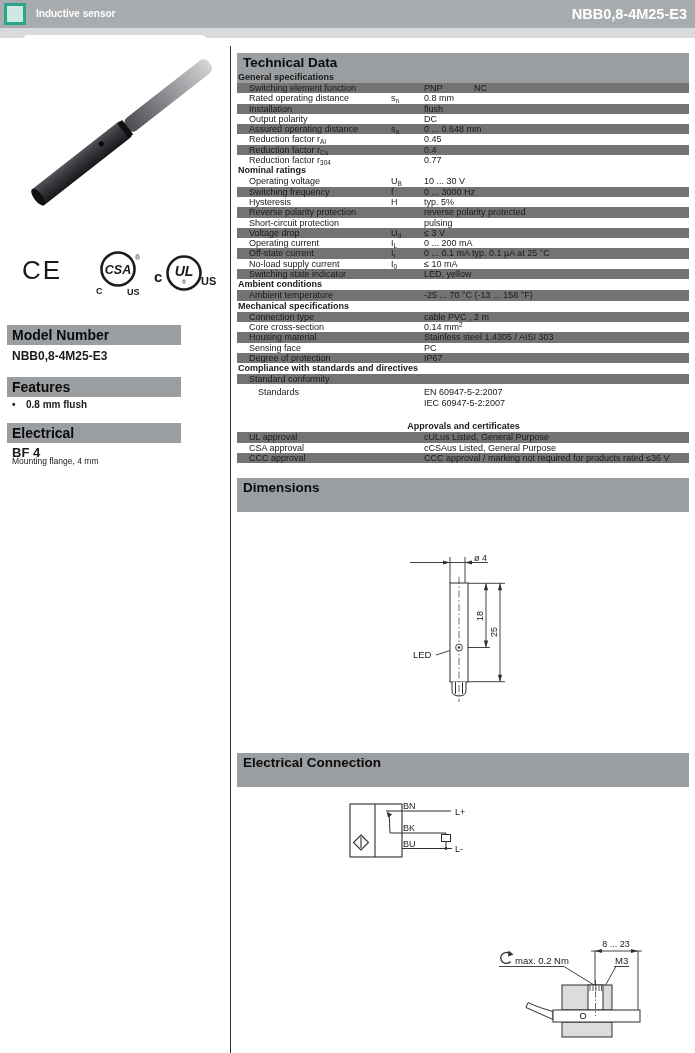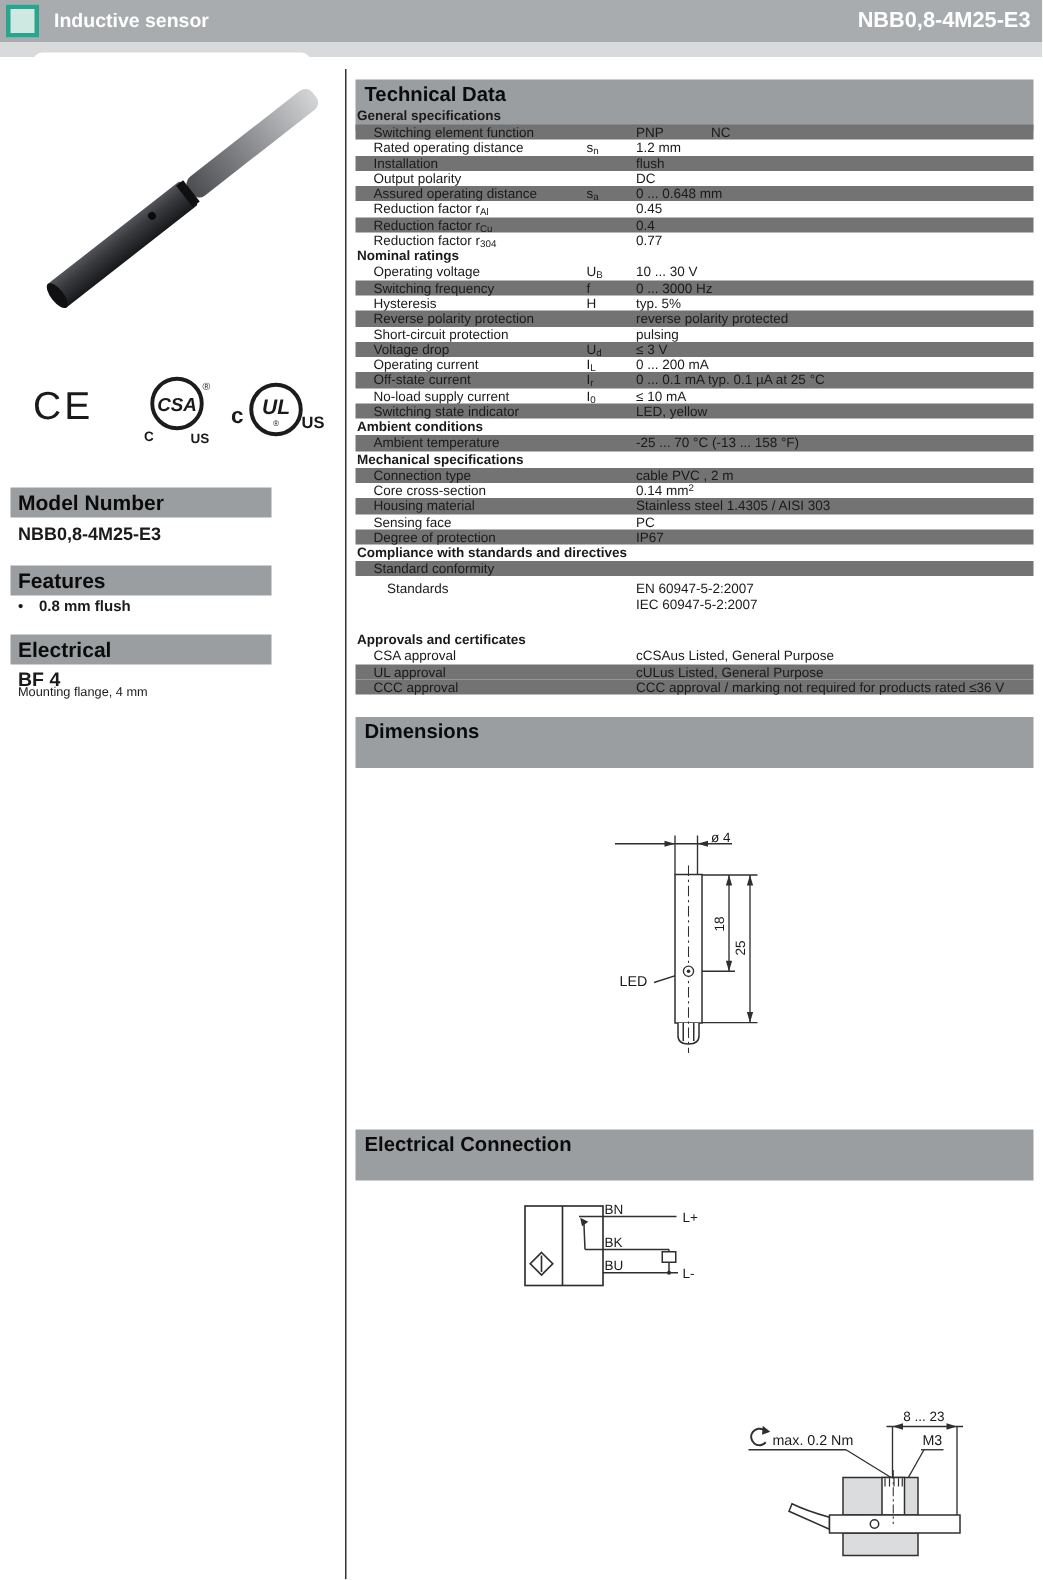--- a/index.html
+++ b/index.html
@@ -1,41 +1,41 @@
 <!DOCTYPE html>
 <html><head>
 <meta charset="utf-8">
 <style>
   html,body{margin:0;padding:0;background:#fff;}
   .page{position:relative;width:695px;height:1053px;background:#ffffff;overflow:hidden;
         font-family:"Liberation Sans",sans-serif;color:#1a1a1a;}
   
   .hdr{position:absolute;left:0;top:0;width:695px;height:28px;background:#a9acae;}
   .logo{position:absolute;left:4px;top:3px;width:16px;height:16px;background:#cde9e1;border:3px solid #2ba48e;}
-  .hdr-title{position:absolute;left:36px;top:0;height:28px;line-height:28px;font-size:13px;font-weight:bold;color:#fff;}
+  .hdr-title{position:absolute;left:36px;top:0;height:28px;line-height:28px;font-size:10px;font-weight:bold;color:#fff;}
   .hdr-model{position:absolute;right:8px;top:0;height:28px;line-height:28px;font-size:14.5px;font-weight:bold;color:#fff;}
   .band{position:absolute;left:0;top:28px;width:695px;height:10px;background:#d8dadc;}
   .tab{position:absolute;left:22px;top:35px;width:185px;height:14px;background:#fff;border-radius:6px 6px 0 0;}
   .vdiv{position:absolute;left:230px;top:46px;width:1px;height:1007px;background:#333;}
   
   .photo{position:absolute;left:8px;top:42px;width:214px;height:210px;}
   .mark{position:absolute;}
   .lbar{position:absolute;left:7px;width:174px;height:20px;background:#9b9ea1;color:#0b0b0b;
         font-size:14px;font-weight:bold;line-height:20px;padding-left:5px;box-sizing:border-box;}
   .model-val{position:absolute;left:12px;top:349px;font-size:12px;font-weight:bold;}
   .feature{position:absolute;left:12px;top:399px;font-size:10px;font-weight:bold;}
   .feature .blt{display:inline-block;width:14px;}
   .acc-name{position:absolute;left:12px;top:445px;font-size:13px;font-weight:bold;}
   .acc-desc{position:absolute;left:12px;top:456px;font-size:8.5px;}
   
   .rbar{position:absolute;left:237px;width:452px;height:34px;background:#9b9ea1;color:#0b0b0b;
         font-size:13.5px;font-weight:bold;line-height:19px;padding-left:6px;box-sizing:border-box;}
   #tech-table{position:absolute;left:237px;top:72px;width:452px;}
   .t-sec{height:11px;line-height:11px;font-size:9px;font-weight:bold;padding-left:1px;}
-  .t-sec.gap{margin-top:12px;}
+  .t-sec.gap{margin-top:12px;text-align:center;}
   .t-row{position:relative;height:10.3px;line-height:10.3px;font-size:9px;}
   .t-row.shade{background:#737373;}
   .t-row.tall{height:22px;}
   .t-row.pre-gap{margin-top:3px;}
   .t-label{position:absolute;left:12px;top:0;white-space:nowrap;}
   .t-label.indent{left:21px;}
   .t-sym{position:absolute;left:154px;top:0;}
   .t-val{position:absolute;left:187px;top:0;white-space:nowrap;}
   .t-val .t-line{height:10.3px;line-height:10.3px;}
   .t-val2{position:absolute;left:237px;top:0;}
@@ -119,21 +119,21 @@
   <div id="tech-table">
       <div class="t-sec">General specifications</div>
       <div class="t-row shade">
         <span class="t-label">Switching element function</span>
         <span class="t-val">PNP</span>
         <span class="t-val2">NC</span>
       </div>
       <div class="t-row">
         <span class="t-label">Rated operating distance</span>
         <span class="t-sym">s<sub>n</sub></span>
-        <span class="t-val">1.2 mm</span>
+        <span class="t-val">0.8 mm</span>
       </div>
       <div class="t-row shade">
         <span class="t-label">Installation</span>
         <span class="t-val">flush</span>
       </div>
       <div class="t-row">
         <span class="t-label">Output polarity</span>
         <span class="t-val">DC</span>
       </div>
       <div class="t-row shade">
@@ -232,27 +232,27 @@
         <span class="t-label">Standard conformity</span>
       </div>
       <div class="t-row tall pre-gap">
         <span class="t-label indent">Standards</span>
         <span class="t-val">
           <div class="t-line">EN 60947-5-2:2007</div>
           <div class="t-line">IEC 60947-5-2:2007</div>
         </span>
       </div>
       <div class="t-sec gap">Approvals and certificates</div>
+      <div class="t-row shade">
+        <span class="t-label">UL approval</span>
+        <span class="t-val">cULus Listed, General Purpose</span>
+      </div>
       <div class="t-row">
         <span class="t-label">CSA approval</span>
         <span class="t-val">cCSAus Listed, General Purpose</span>
-      </div>
-      <div class="t-row shade">
-        <span class="t-label">UL approval</span>
-        <span class="t-val">cULus Listed, General Purpose</span>
       </div>
       <div class="t-row shade">
         <span class="t-label">CCC approval</span>
         <span class="t-val">CCC approval / marking not required for products rated ≤36 V</span>
       </div>
     </div>
 
   <div class="rbar" style="top:478px;">Dimensions</div>
 
   <svg class="abs" style="left:400px;top:540px;" width="120" height="170" viewBox="0 0 120 170" stroke-linecap="butt" fill="none">

